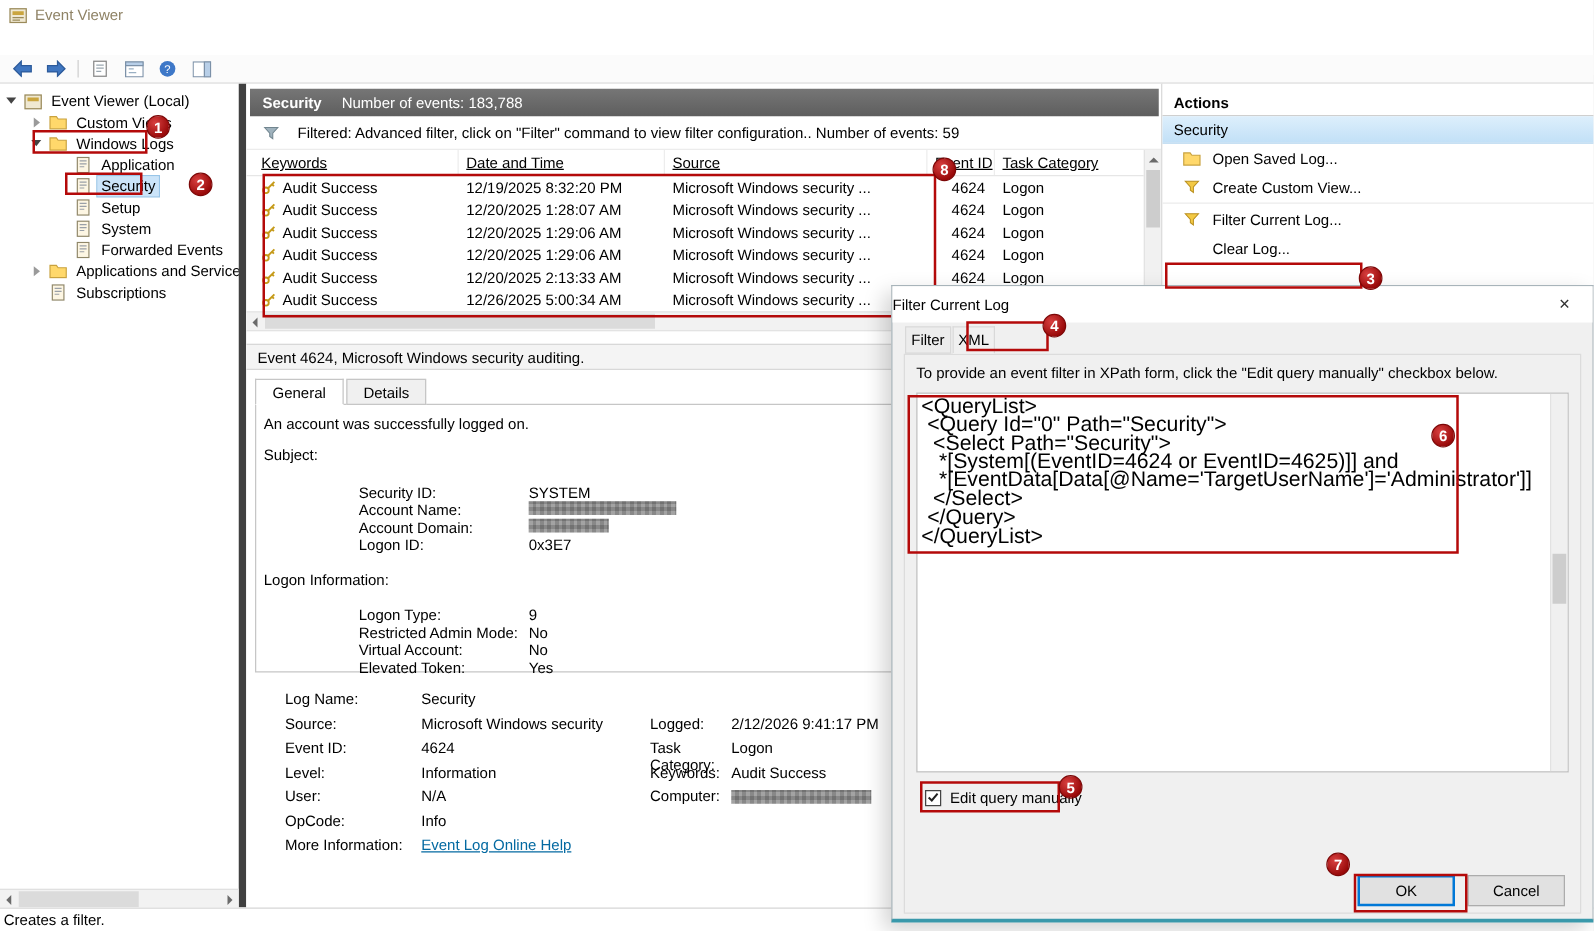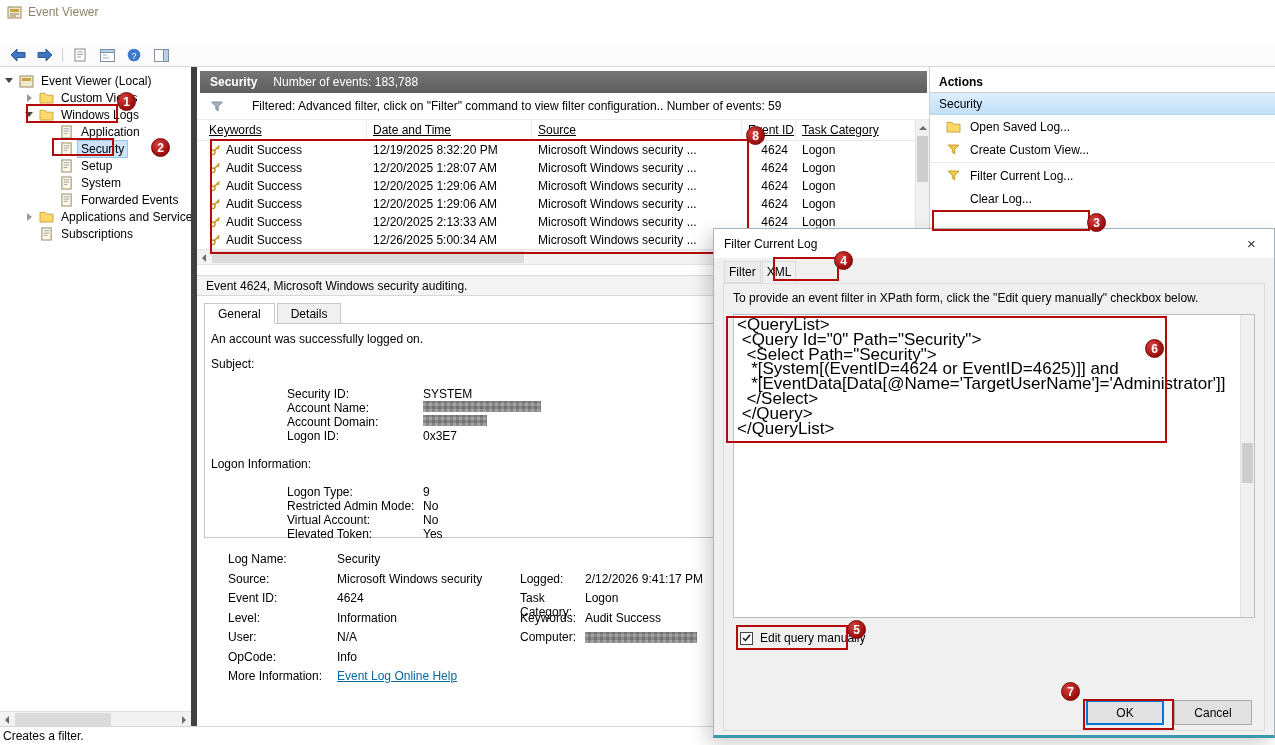--- a/index.html
+++ b/index.html
@@ -30,21 +30,21 @@
   .sb-btn { position:absolute; top:1px; width:14px; height:13px; display:flex; align-items:center; justify-content:center; }
   .tri-left::before { content:""; border-right:4px solid #6a6a6a; border-top:4px solid transparent; border-bottom:4px solid transparent; }
   .tri-right::before { content:""; border-left:4px solid #6a6a6a; border-top:4px solid transparent; border-bottom:4px solid transparent; }
   .tri-up::before { content:""; border-bottom:4px solid #6a6a6a; border-left:4px solid transparent; border-right:4px solid transparent; }
   .tree-hscroll .thumb { position:absolute; left:15px; top:1px; width:96px; height:13px; background:#dbdbdb; }
 
   
   .center-panel { position:absolute; left:197px; top:67px; width:733px; bottom:19px; background:#fff; border-right:1px solid #cfcfcf; overflow:hidden; }
   .sec-header { margin:4px 2px 0 3px; height:22px; background:linear-gradient(#767676,#5e5e5e); color:#fff; display:flex; align-items:center; gap:16px; padding-left:10px; }
   .sec-header .t { font-weight:bold; }
-  .filter-bar { height:27px; display:flex; align-items:center; gap:28px; padding-left:13px; border-bottom:1px solid #ececec; }
+  .filter-bar { height:27px; display:flex; align-items:center; gap:14px; padding-left:13px; border-bottom:1px solid #ececec; }
   .events { position:relative; }
   .ev-head { display:flex; height:21px; border-bottom:1px solid #e6e6e6; margin-right:14px;text-decoration:underline; }
   .hcell { display:flex; align-items:center; padding-left:6px; border-right:1px solid #ededed; }
   .c1 { width:170px; padding-left:12px; } .c2 { width:165px; } .c3 { width:210px; } .c4 { width:54px; } .c5 { width:100px; border-right:none; }
   .ev-rows .r { display:flex; height:18px; align-items:center; }
   .cell { display:flex; align-items:center; padding-left:6px; overflow:hidden; white-space:nowrap; }
   .cell.c1 { gap:5px; padding-left:12px; }
   .cell.c4 { justify-content:flex-end; padding-right:8px; }
   .ev-vscroll { position:absolute; top:0; right:0; width:14px; height:129px; background:#f1f1f1; border-left:1px solid #e3e3e3; }
   .ev-vscroll .thumb { position:absolute; left:1px; right:1px; top:16px; height:46px; background:#cdcdcd; }
@@ -76,21 +76,21 @@
   .actions-sec { height:22px; background:linear-gradient(#ddeffc,#c2e0f7); border-bottom:1px solid #b5d6ef; display:flex; align-items:center; padding-left:9px; }
   .action-item { height:23px; display:flex; align-items:center; gap:9px; padding-left:15px; }
   .aicon { width:16px; display:flex; justify-content:center; flex:none; }
   .actions-sep { height:1px; background:#ebebeb; margin:1px 0; }
 
   
   .statusbar { position:absolute; left:0; right:0; bottom:0; height:19px; background:#fff; border-top:1px solid #d6d6d6; display:flex; align-items:center; padding-left:3px; }
 
   
   .dialog { position:absolute; left:713px; top:228px; width:562px; height:510px; background:#f0f0f0; border:1px solid #a8b4ba; border-bottom:3px solid #3a99ab; box-shadow:-6px 6px 16px rgba(0,0,0,.18); z-index:10; }
-  .dlg-title { height:29px; background:#fff; display:flex; align-items:center; padding-left:10px; position:relative; }
+  .dlg-title { height:29px; background:#fff; display:flex; align-items:center; position:relative; }
   .dlg-close { position:absolute; right:0; top:0; width:45px; height:29px; display:flex; align-items:center; justify-content:center; font-size:15px; color:#333; cursor:default; }
   .dlg-tabs { display:flex; padding-left:10px; margin-top:3px; position:relative; z-index:2; }
   .dlg-tab { height:22px; padding:0 4px; display:flex; align-items:center; border:1px solid #d9d9d9; background:#ececec; margin-right:1px; margin-bottom:-1px; }
   .dlg-tab.active { background:#f0f0f0; border-bottom:1px solid #f0f0f0; }
   .dlg-page { position:absolute; left:9px; right:9px; top:54px; bottom:4px; border:1px solid #dcdcdc; background:#f0f0f0; }
   .dlg-instr { margin:7px 9px 0; }
   .dlg-text { position:absolute; left:9px; right:9px; top:30px; bottom:112px; background:#fff; border:1px solid #bdbdbd; overflow:hidden; }
   .dlg-text pre { margin:3px 0 0 3px; font-family:"Liberation Sans", sans-serif; font-size:17px; line-height:14.8px; white-space:pre; }
   .dlg-scroll { position:absolute; top:0; right:0; bottom:0; width:14px; background:#f0f0f0; border-left:1px solid #e2e2e2; }
   .dlg-scroll .thumb { position:absolute; left:1px; right:1px; top:128px; height:40px; background:#cdcdcd; }

